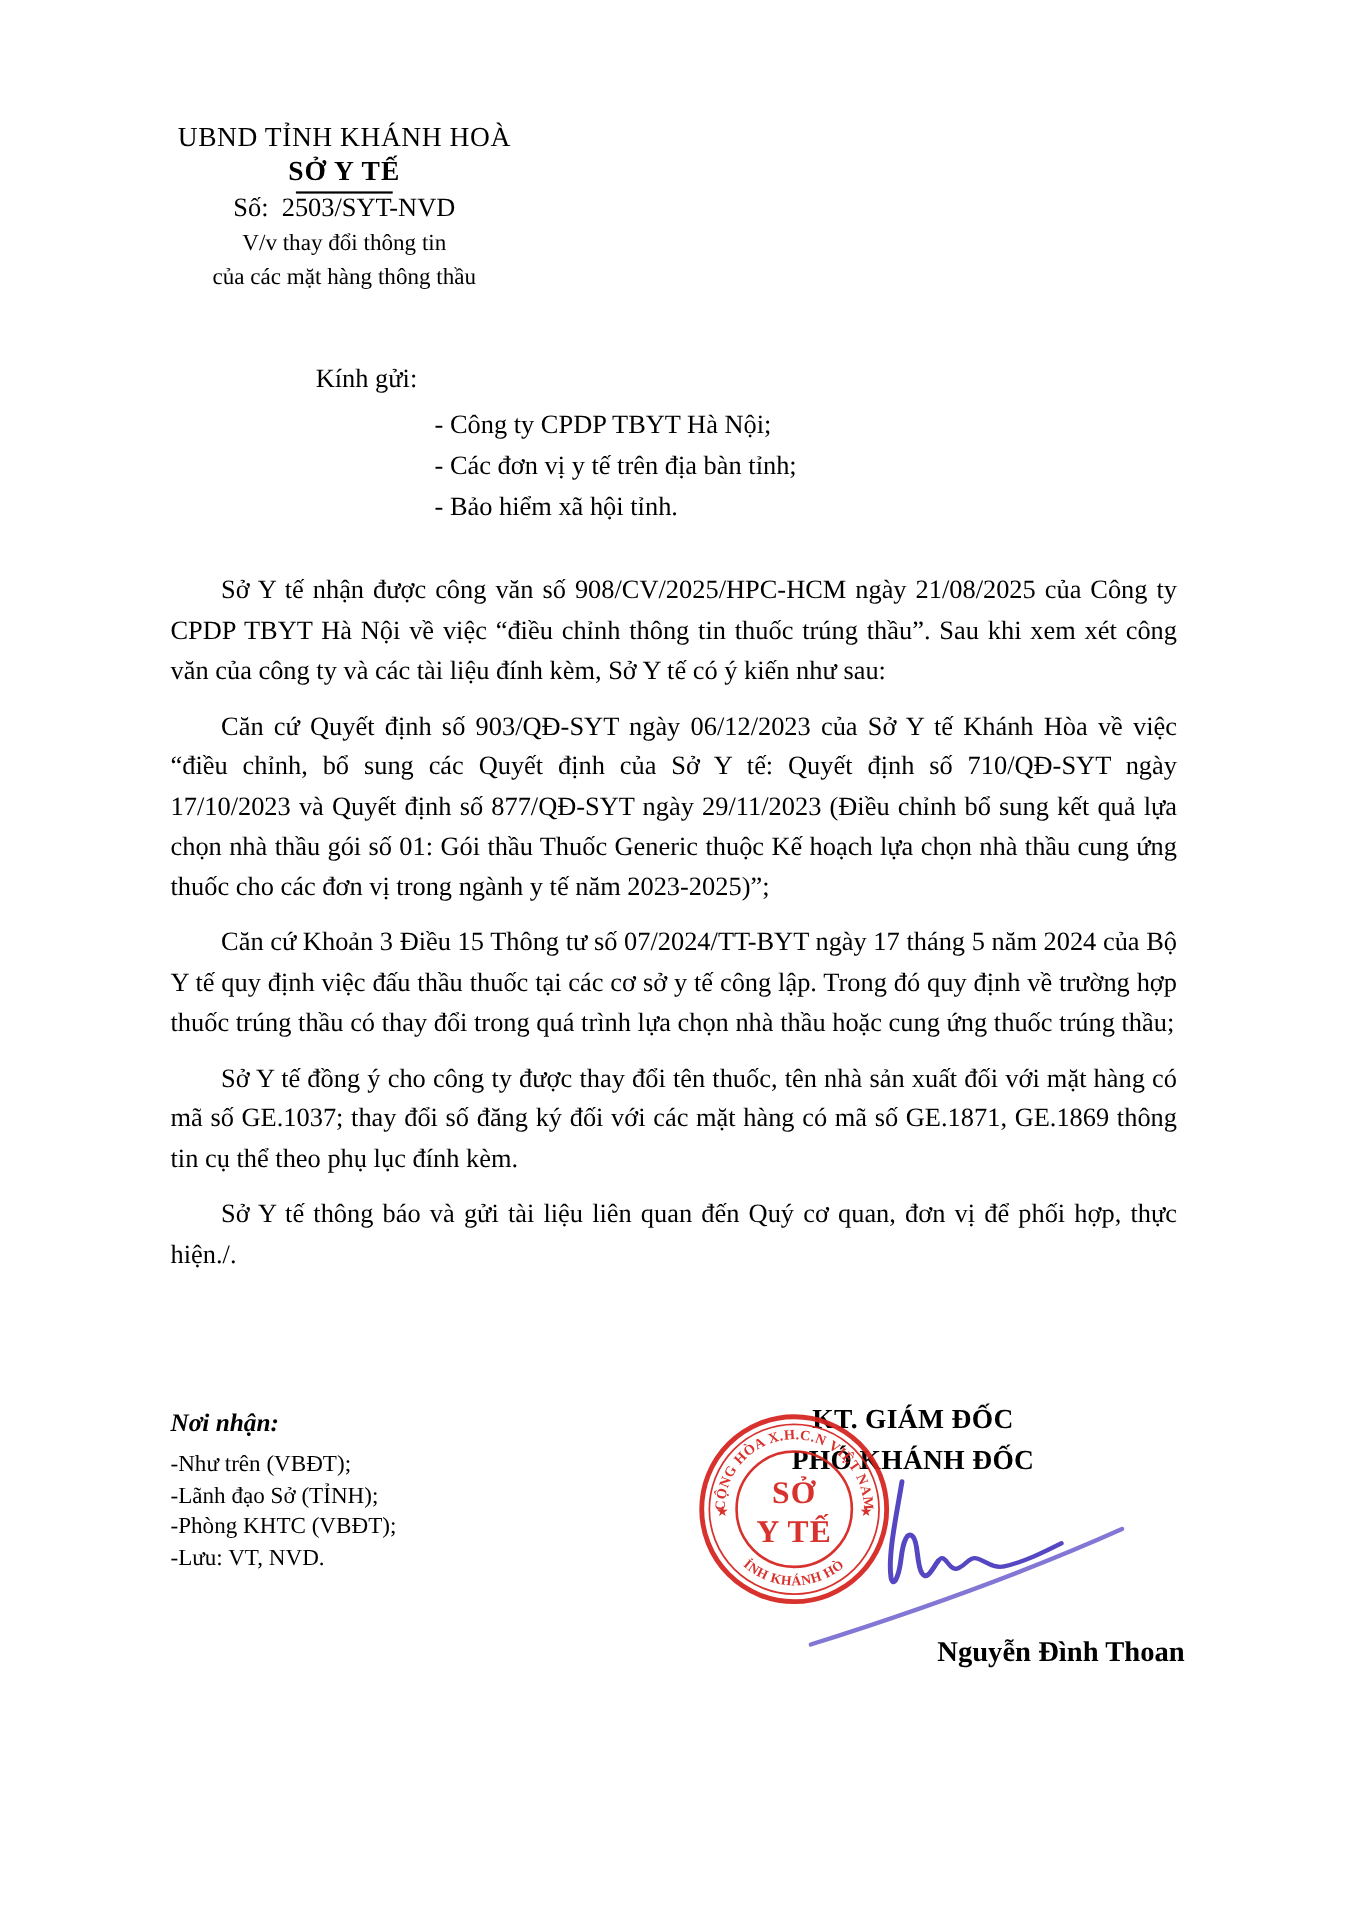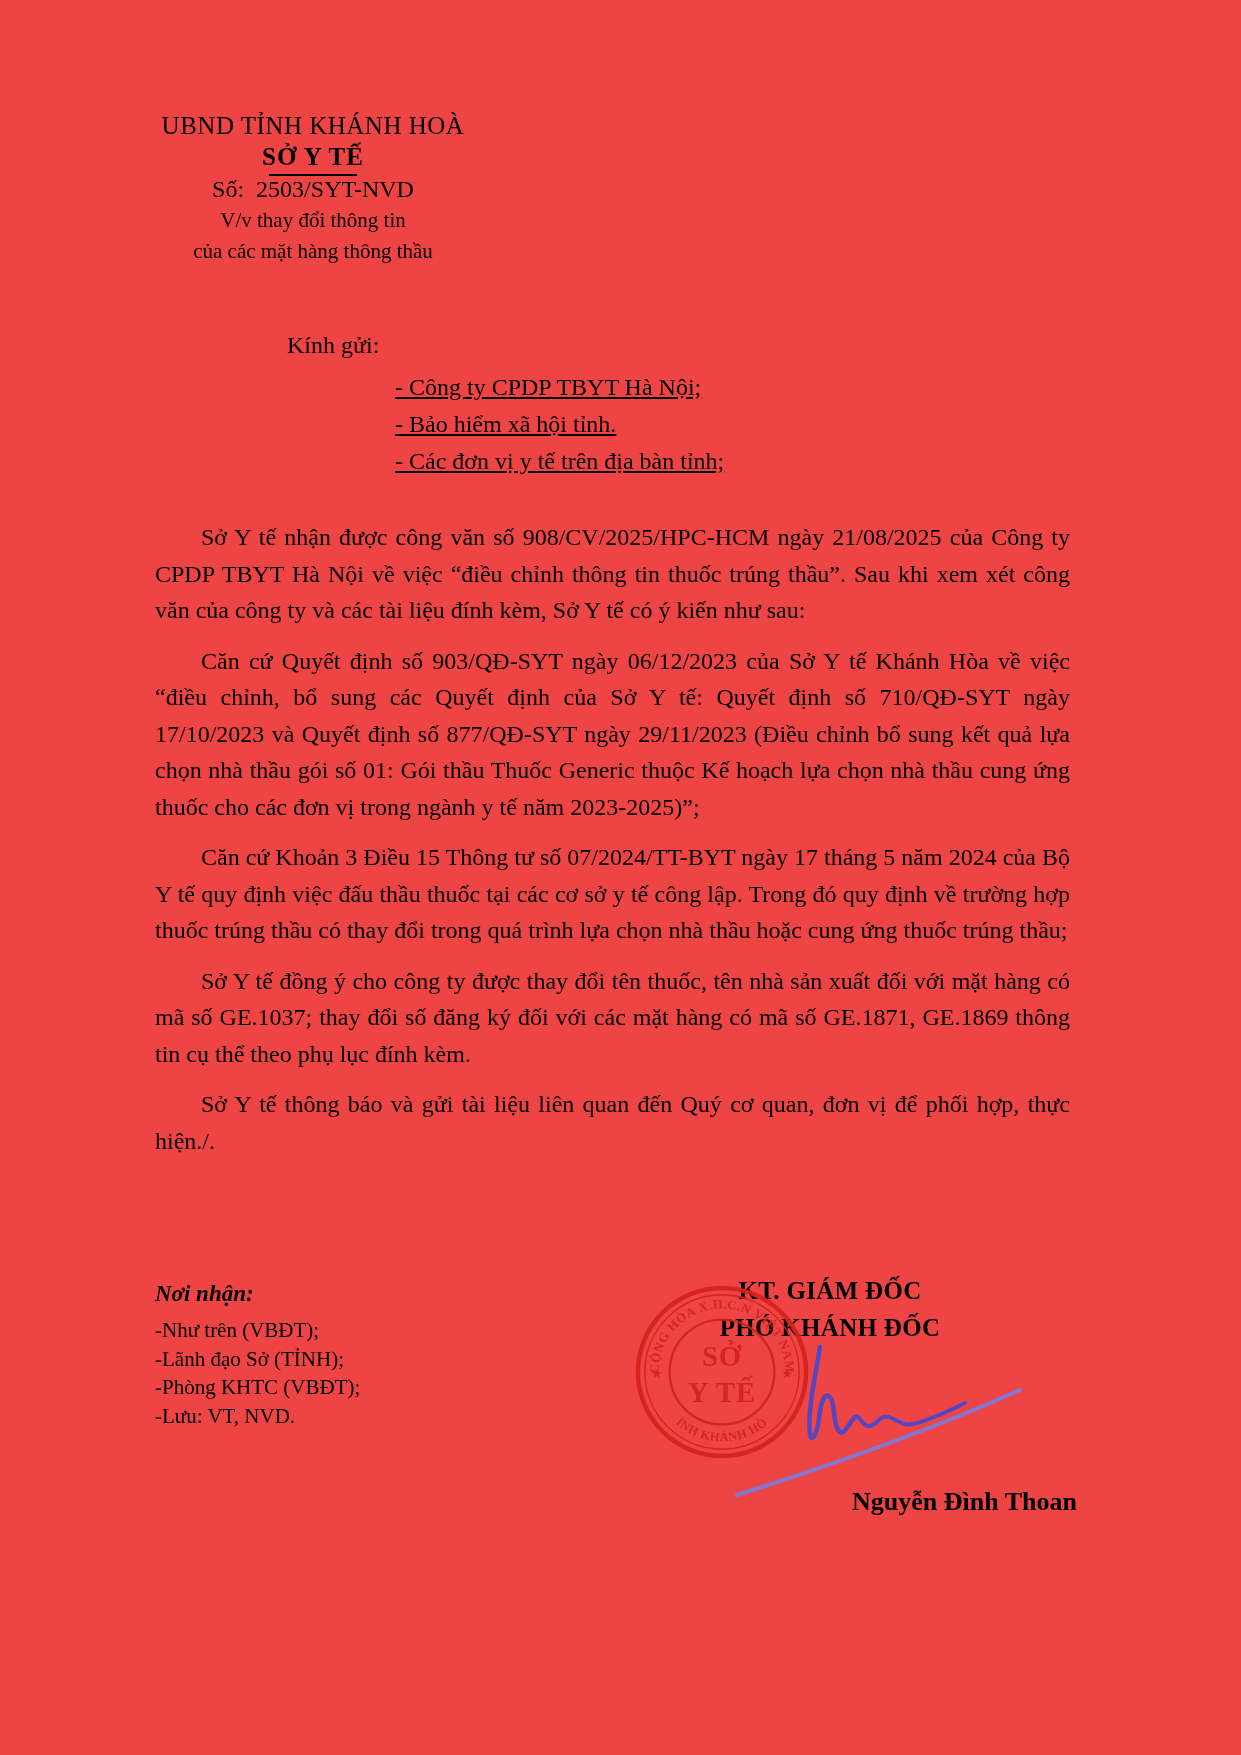--- a/index.html
+++ b/index.html
@@ -1,36 +1,36 @@
 <!DOCTYPE html>
 <html><head>
 <meta charset="utf-8">
 <style>
   html,body{margin:0;padding:0;background:#e8e8e8;}
   .page{
-    position:relative;width:1241px;height:1755px;margin:0 auto;background:#ef4444;
+    position:relative;width:1241px;height:1755px;margin:0 auto;background:#ffffff;
     font-family:"Liberation Serif","DejaVu Serif",serif;color:#000;overflow:hidden;
   }
   
   .hdr-left{position:absolute;top:112px;left:118px;width:390px;text-align:center;}
   .org-parent{font-size:25px;letter-spacing:.5px;}
   .org-name{font-size:25px;font-weight:bold;margin-top:3px;letter-spacing:1px;}
   .rule-short{width:88px;border-top:2px solid #000;margin:3px auto 0;}
   .doc-number{font-size:24px;white-space:pre;}
   .subject{font-size:21px;line-height:27px;margin-top:4px;}
 
   .hdr-right{position:absolute;top:112px;left:545px;width:570px;text-align:center;}
   .motto1{font-size:22px;font-weight:bold;letter-spacing:.2px;}
   .motto2{font-size:24px;font-weight:bold;margin-top:5px;}
   .rule-motto{width:296px;border-top:2px solid #000;margin:4px auto 0;}
   .date-line{font-size:23px;font-style:italic;margin-top:13px;white-space:pre;}
 
   
   .recipients{position:absolute;top:330px;left:287px;font-size:24px;line-height:30px;}
-  .recipients .items{margin-left:108px;margin-top:9px;line-height:37px;text-decoration:underline;}
+  .recipients .items{margin-left:108px;margin-top:9px;line-height:37px;}
 
   
   .body-text{position:absolute;top:519px;left:155px;width:915px;
              font-size:24px;line-height:36.5px;text-align:justify;}
   .body-text p{margin:0 0 14px;text-indent:46px;}
 
   
   .footer-left{position:absolute;top:1281px;left:155px;}
   .noi-nhan{font-size:23px;font-weight:bold;font-style:italic;}
   .footer-left .list{font-size:21px;line-height:28.5px;margin-top:9px;}
@@ -57,22 +57,22 @@
     <div class="doc-number">Số:  2503/SYT-NVD</div>
     <div class="subject">V/v thay đổi thông tin</div>
     <div class="subject">của các mặt hàng thông thầu</div>
   </div>
 
 
   <div class="recipients">
     <div>Kính gửi:</div>
     <div class="items">
       <div>- Công ty CPDP TBYT Hà Nội;</div>
+      <div>- Các đơn vị y tế trên địa bàn tỉnh;</div>
       <div>- Bảo hiểm xã hội tỉnh.</div>
-      <div>- Các đơn vị y tế trên địa bàn tỉnh;</div>
     </div>
   </div>
 
   <div class="body-text">
     <p>Sở Y tế nhận được công văn số 908/CV/2025/HPC-HCM ngày 21/08/2025 của Công ty CPDP TBYT Hà Nội về việc “điều chỉnh thông tin thuốc trúng thầu”. Sau khi xem xét công văn của công ty và các tài liệu đính kèm, Sở Y tế có ý kiến như sau:</p>
     <p>Căn cứ Quyết định số 903/QĐ-SYT ngày 06/12/2023 của Sở Y tế Khánh Hòa về việc “điều chỉnh, bổ sung các Quyết định của Sở Y tế: Quyết định số 710/QĐ-SYT ngày 17/10/2023 và Quyết định số 877/QĐ-SYT ngày 29/11/2023 (Điều chỉnh bổ sung kết quả lựa chọn nhà thầu gói số 01: Gói thầu Thuốc Generic thuộc Kế hoạch lựa chọn nhà thầu cung ứng thuốc cho các đơn vị trong ngành y tế năm 2023-2025)”;</p>
     <p>Căn cứ Khoản 3 Điều 15 Thông tư số 07/2024/TT-BYT ngày 17 tháng 5 năm 2024 của Bộ Y tế quy định việc đấu thầu thuốc tại các cơ sở y tế công lập. Trong đó quy định về trường hợp thuốc trúng thầu có thay đổi trong quá trình lựa chọn nhà thầu hoặc cung ứng thuốc trúng thầu;</p>
     <p>Sở Y tế đồng ý cho công ty được thay đổi tên thuốc, tên nhà sản xuất đối với mặt hàng có mã số GE.1037; thay đổi số đăng ký đối với các mặt hàng có mã số GE.1871, GE.1869 thông tin cụ thể theo phụ lục đính kèm.</p>
     <p>Sở Y tế thông báo và gửi tài liệu liên quan đến Quý cơ quan, đơn vị để phối hợp, thực hiện./.</p>
   </div>

